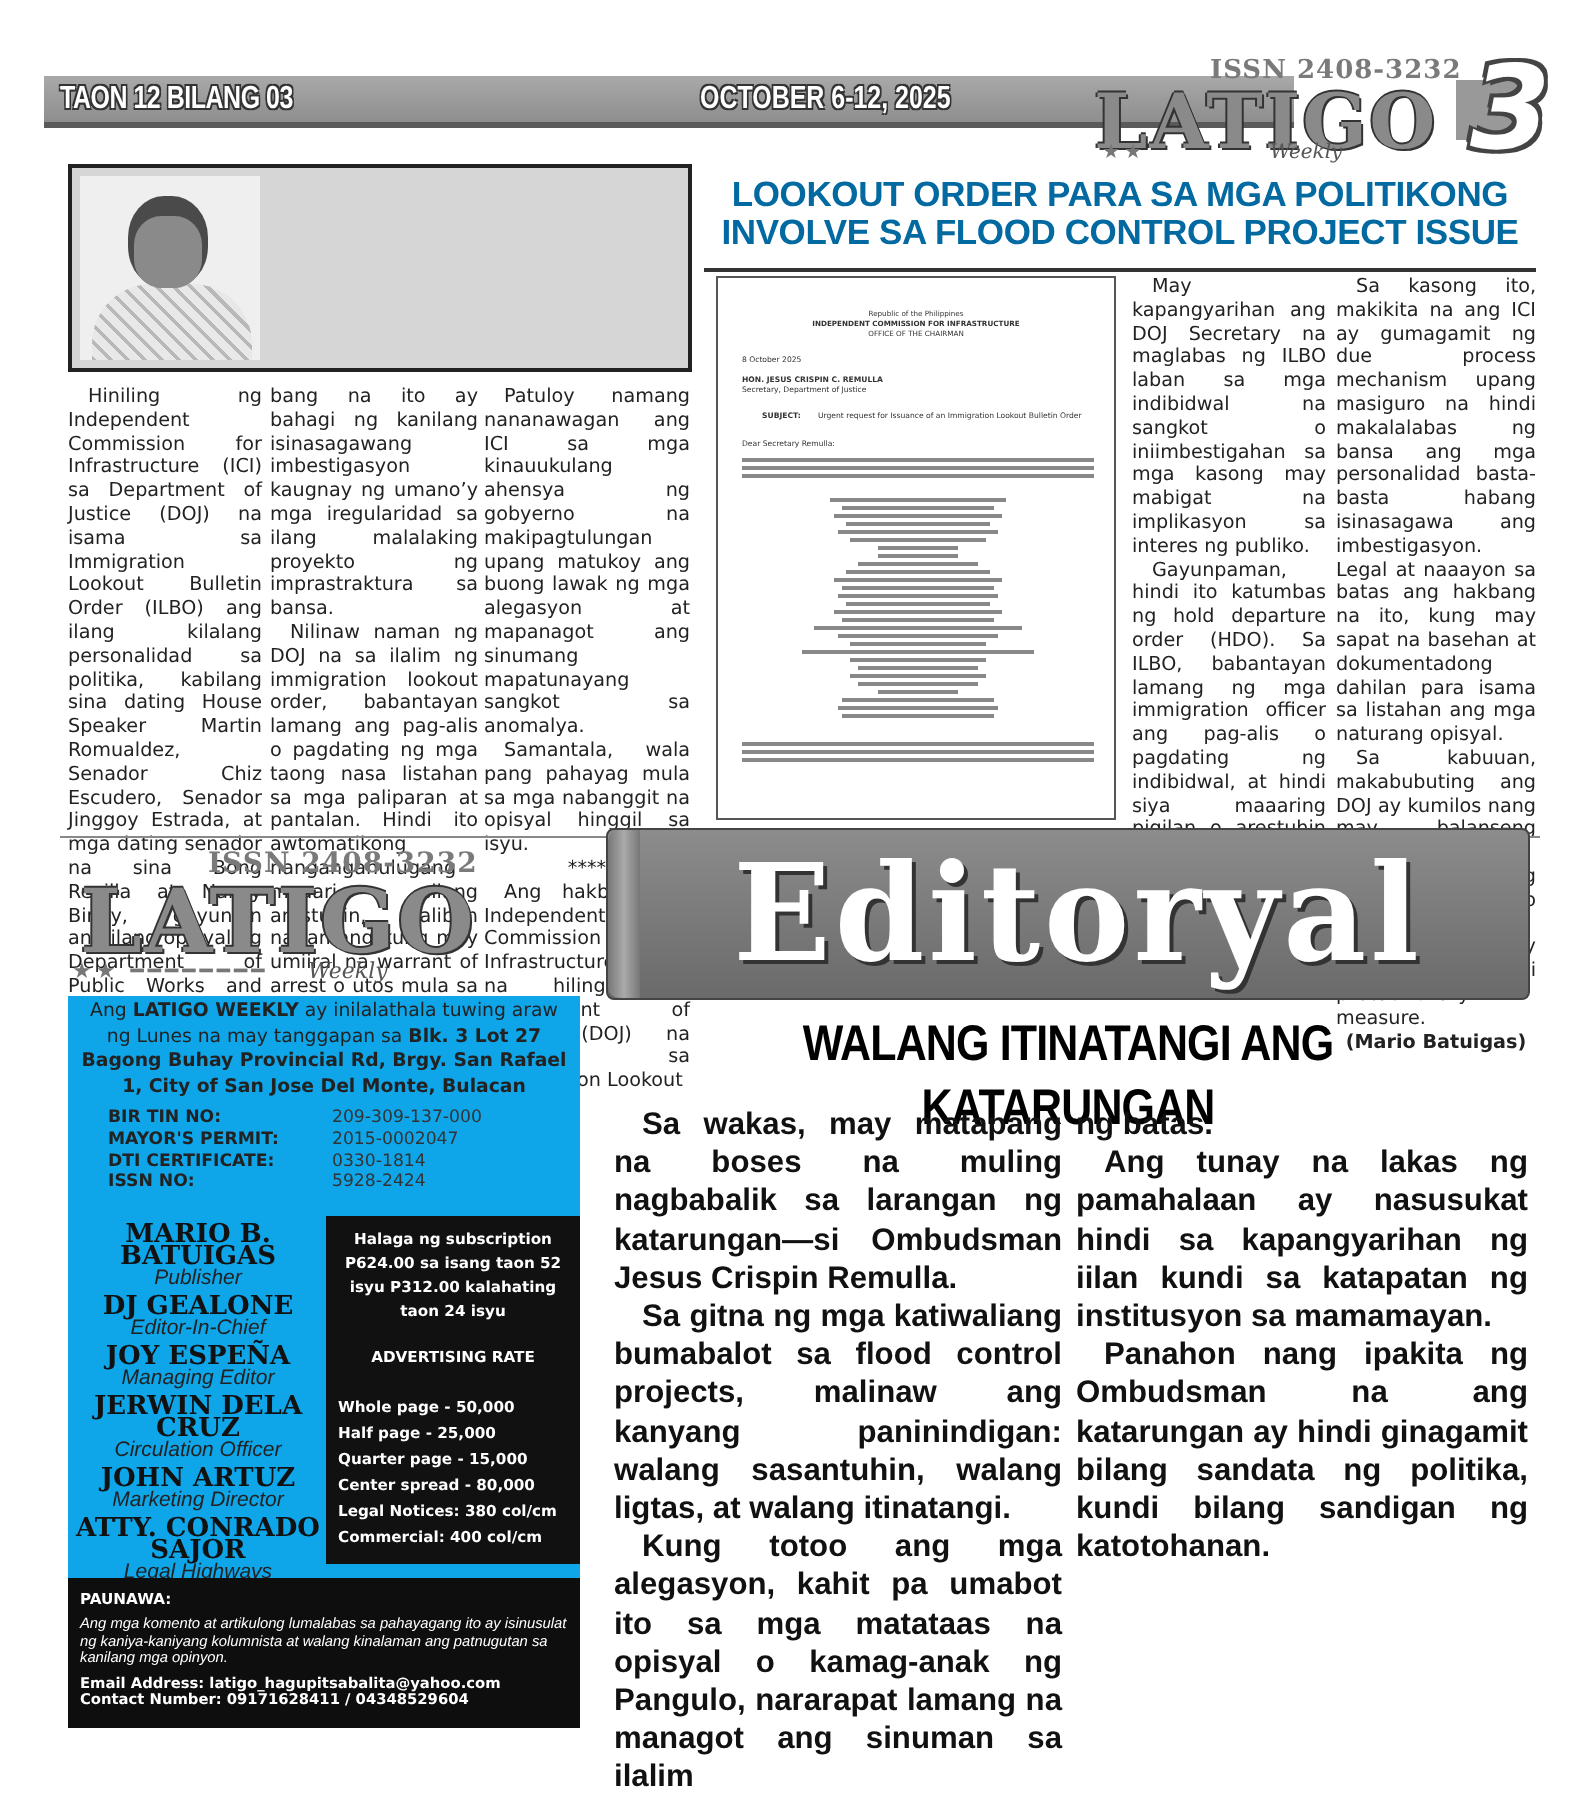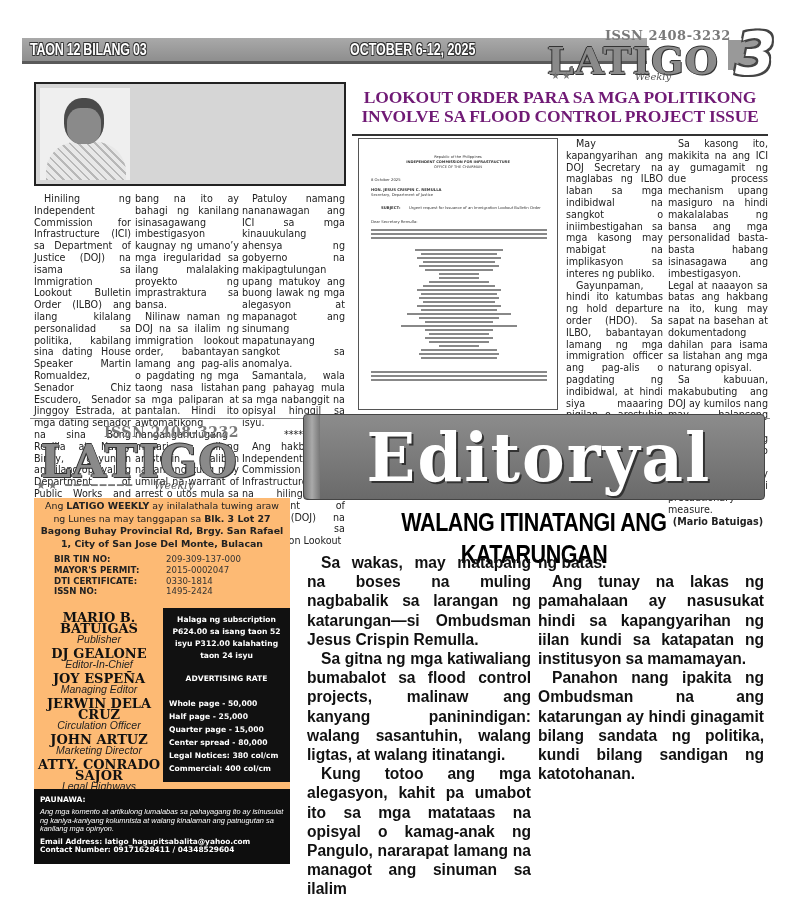--- a/index.html
+++ b/index.html
@@ -52,43 +52,43 @@
 
   .body-text { font-family: "DejaVu Sans", sans-serif; font-size: 9.6px; line-height: 11.8px; text-align: justify; color: #222; }
   .col { position: absolute; }
   .col p { text-indent: 10px; }
   .col .stars-sep { text-align: center; text-indent: 0; }
   .c1 { left: 34px; top: 193px; width: 97px; }
   .c2 { left: 135px; top: 193px; width: 104px; }
   .c3 { left: 242px; top: 193px; width: 103px; }
 
   
-  .news-hl { position: absolute; left: 358px; top: 88px; width: 404px; font-family: Liberation Serif, serif;
-    font-weight: bold; font-size: 17.5px; line-height: 19px; text-align: center; color: #701a75; letter-spacing: -0.2px; }
+  .news-hl { position: absolute; left: 358px; top: 88px; width: 404px; font-family: Liberation Sans, sans-serif;
+    font-weight: bold; font-size: 17.5px; line-height: 19px; text-align: center; color: #0369a1; letter-spacing: -0.2px; }
   .hl-rule { position: absolute; left: 352px; top: 134px; width: 416px; height: 2px; background: #333; }
 
   .letter { position: absolute; left: 358px; top: 138px; width: 200px; height: 272px; border: 1px solid #555; background: #fff; overflow: hidden; }
   .letter .ln { position: absolute; height: 2px; background: #888; }
   .letter .ctr { position: absolute; left: 0; width: 100%; font-size: 3.6px; line-height: 5px; text-align: center; color: #333; }
   .letter .lt { position: absolute; font-size: 3.8px; line-height: 5px; color: #333; }
 
   .c4 { left: 566px; top: 138px; width: 97px; }
   .c5 { left: 668px; top: 138px; width: 100px; }
   .sig { text-align: center; font-weight: bold; text-indent: 0 !important; }
 
   .sep-rule { position: absolute; left: 30px; top: 418px; width: 740px; height: 1px; background: #888; }
 
   
   .logo-box { left: 34px; top: 424px; width: 240px; height: 70px; }
   .logo-box .issn { left: 70px; top: 0px; font-size: 14px; }
   .logo-box .name { left: 6px; top: 12px; font-size: 44px; }
   .logo-box .weekly { left: 120px; top: 55px; font-size: 11px; }
   .logo-box .stars { left: 2px; top: 55px; font-size: 11px; }
 
-  .mast { position: absolute; left: 34px; top: 498px; width: 256px; height: 366px; background: #fdba74; }
+  .mast { position: absolute; left: 34px; top: 498px; width: 256px; height: 366px; background: #0ea5e9; }
   .mast-intro { position: absolute; left: 4px; top: 2px; width: 248px; text-align: center; font-size: 9.4px; line-height: 12.5px; color: #222; }
   .mast-intro b { font-weight: bold; }
   .mast-ids { position: absolute; left: 20px; top: 56px; width: 230px; font-size: 8.6px; line-height: 10.8px; }
   .mast-ids .row { display: flex; }
   .mast-ids .k { width: 112px; font-weight: bold; color: #222; }
   .mast-ids .v { color: #333; }
   .staff { position: absolute; left: 2px; top: 111px; width: 126px; text-align: center; }
   .staff .nm { font-family: "DejaVu Serif", serif; font-weight: bold; font-size: 13px; line-height: 11px; color: #111; margin-top: 3px; }
   .staff .rl { font-family: "Liberation Sans", sans-serif; font-style: italic; font-size: 10.5px; line-height: 11px; color: #222; }
   .ratebox { position: absolute; left: 129px; top: 110px; width: 127px; height: 174px; background: #111; color: #fff; }
@@ -236,21 +236,21 @@
     <div class="row">
         <span class="k">MAYOR'S PERMIT:</span>
         <span class="v">2015-0002047</span>
       </div>
     <div class="row">
         <span class="k">DTI CERTIFICATE:</span>
         <span class="v">0330-1814</span>
       </div>
     <div class="row">
         <span class="k">ISSN NO:</span>
-        <span class="v">1495-2424</span>
+        <span class="v">5928-2424</span>
       </div>
   </div>
   <div class="staff">
     <div class="nm">MARIO B. BATUIGAS</div>
     <div class="rl">Publisher</div>
     <div class="nm">DJ GEALONE</div>
     <div class="rl">Editor-In-Chief</div>
     <div class="nm">JOY ESPEÑA</div>
     <div class="rl">Managing Editor</div>
     <div class="nm">JERWIN DELA CRUZ</div>

